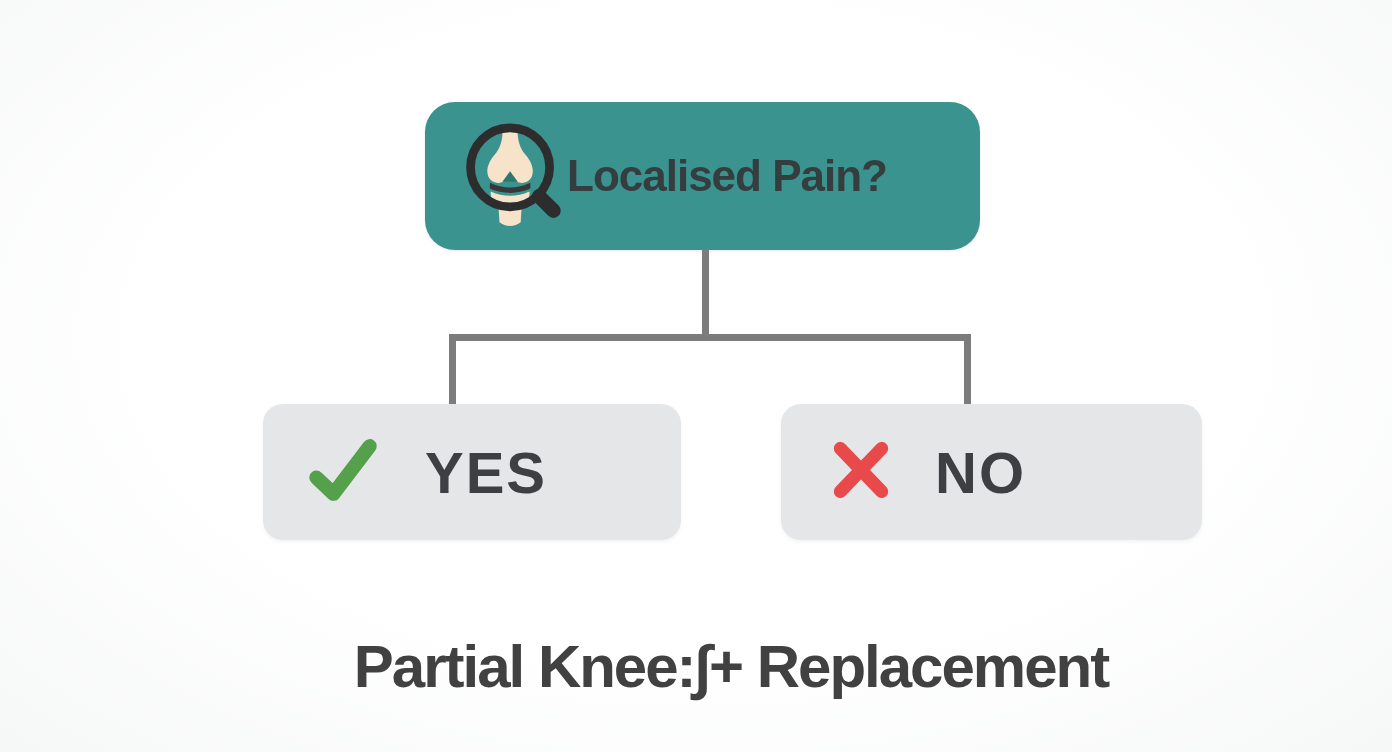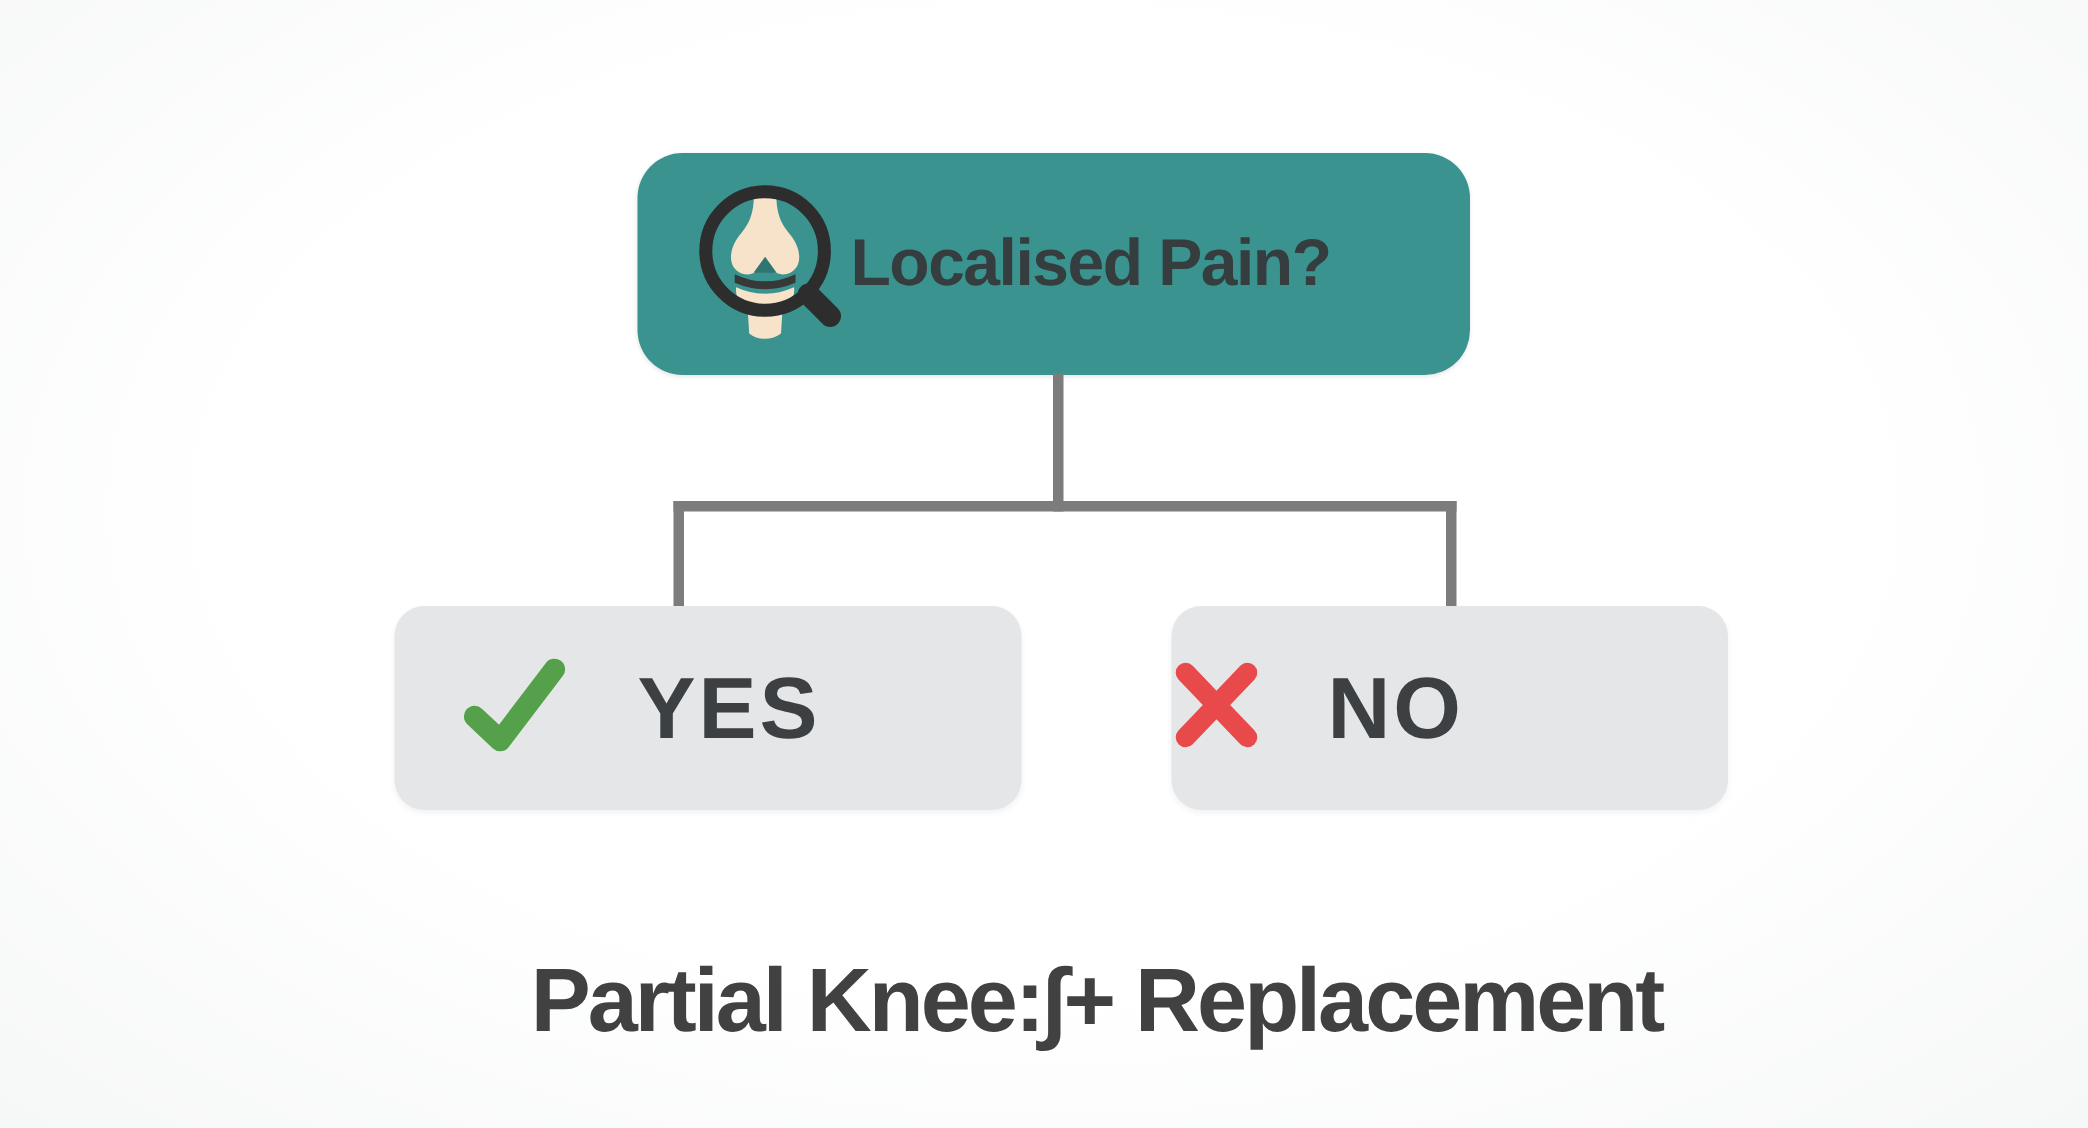--- a/index.html
+++ b/index.html
@@ -64,21 +64,21 @@
     position: absolute;
     top: 404px;
     height: 136px;
     background: #E5E6E8;
     border-radius: 20px;
     display: flex;
     align-items: center;
     box-shadow: 0 2px 4px rgba(0,0,0,0.05);
   }
   .branch-node.yes { left: 263px; width: 376px; padding-left: 42px; }
-  .branch-node.no  { left: 781px; width: 371px; }
+  .branch-node.no  { left: 781px; width: 371px; padding-left: 50px; }
   .branch-node .branch-icon { flex: 0 0 auto; display: block; }
   .branch-node .branch-label {
     margin-left: 44px;
     font-size: 58px;
     font-weight: bold;
     letter-spacing: 2px;
     color: #3D4043;
   }
 
   

